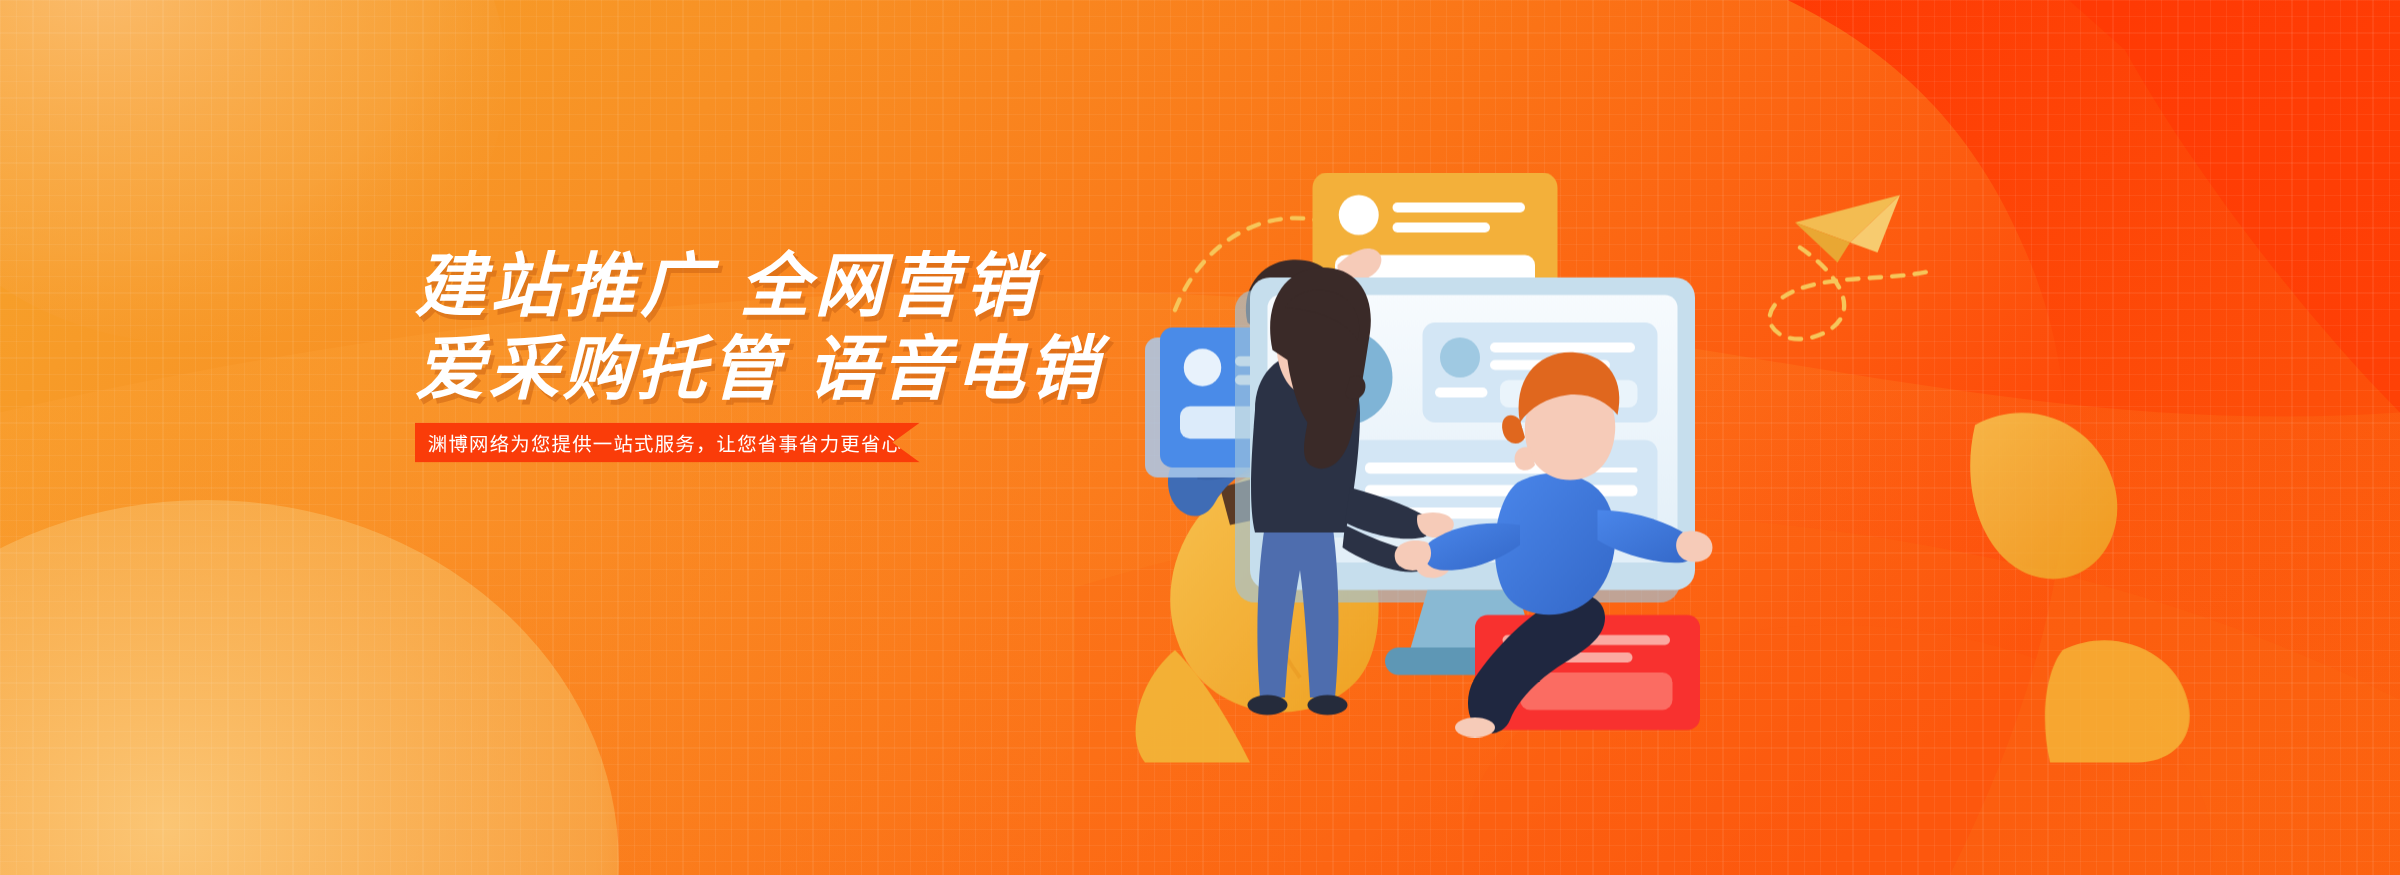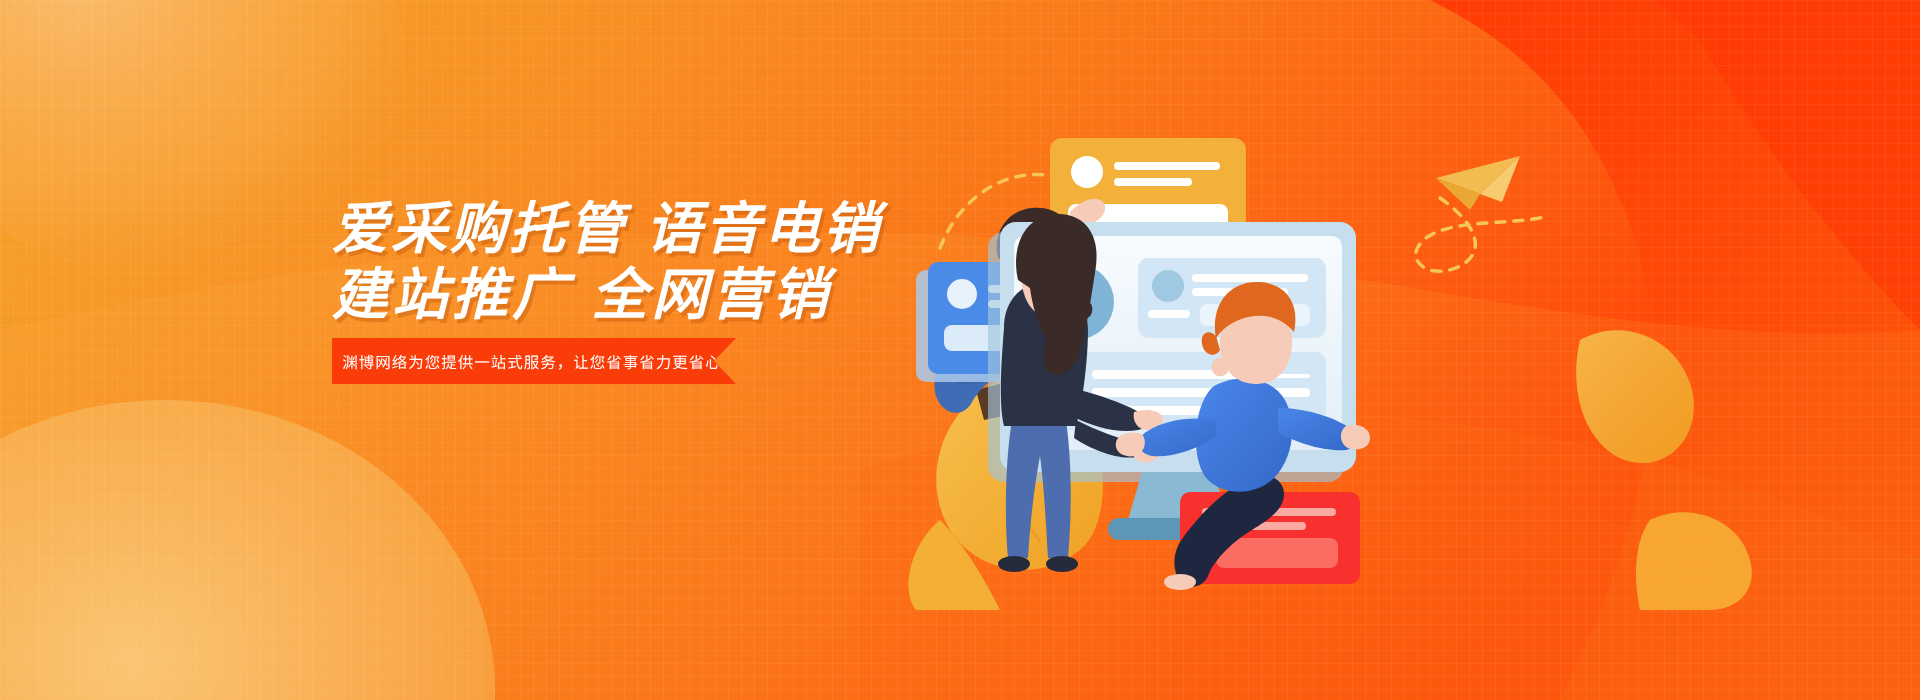--- a/index.html
+++ b/index.html
@@ -45,21 +45,21 @@
     font-style:italic;
     white-space:nowrap;
     text-shadow:3px 4px 0 rgba(196,92,16,.45);
   }
   .headline.l2{letter-spacing:3px;}
 
   .ribbon{
     position:absolute;
     left:332px;
     top:338px;
-    height:46px;
+    height:32px;
     width:404px;
     background:#FA3C09;
     display:flex;
     align-items:center;
     justify-content:center;
     padding:0 26px 0 22px;
     clip-path:polygon(0 0,100% 0,calc(100% - 22px) 50%,100% 100%,0 100%);
   }
   .ribbon-text{
     color:#ffffff;
@@ -123,22 +123,22 @@
       <path d="M860 470 C1080 400 1330 395 1560 440 C1720 470 1840 520 1920 560 L1920 700 L860 700 Z" fill="#FB6A14" opacity="0.30"></path>
 
       <ellipse cx="155" cy="60" rx="250" ry="215" fill="url(#gBlobTL)"></ellipse>
       <ellipse cx="165" cy="690" rx="330" ry="290" fill="url(#gBlobBL)"></ellipse>
       <ellipse cx="1470" cy="680" rx="300" ry="180" fill="#FB5F10" opacity="0.35"></ellipse>
     </svg>
     <div class="grid-tex"></div>
   </div>
 
   <div class="copy">
+    <h1 class="headline l1">建站推广  全网营销</h1>
     <h1 class="headline l2">爱采购托管  语音电销</h1>
-    <h1 class="headline l1">建站推广  全网营销</h1>
   </div>
 
   <div class="ribbon">
     <span class="ribbon-text">渊博网络为您提供一站式服务，让您省事省力更省心</span>
   </div>
 
   <div class="illus">
     <svg viewBox="0 0 900 520">
       <defs>
         <linearGradient id="leafG" x1="0" y1="0" x2="1" y2="1">

